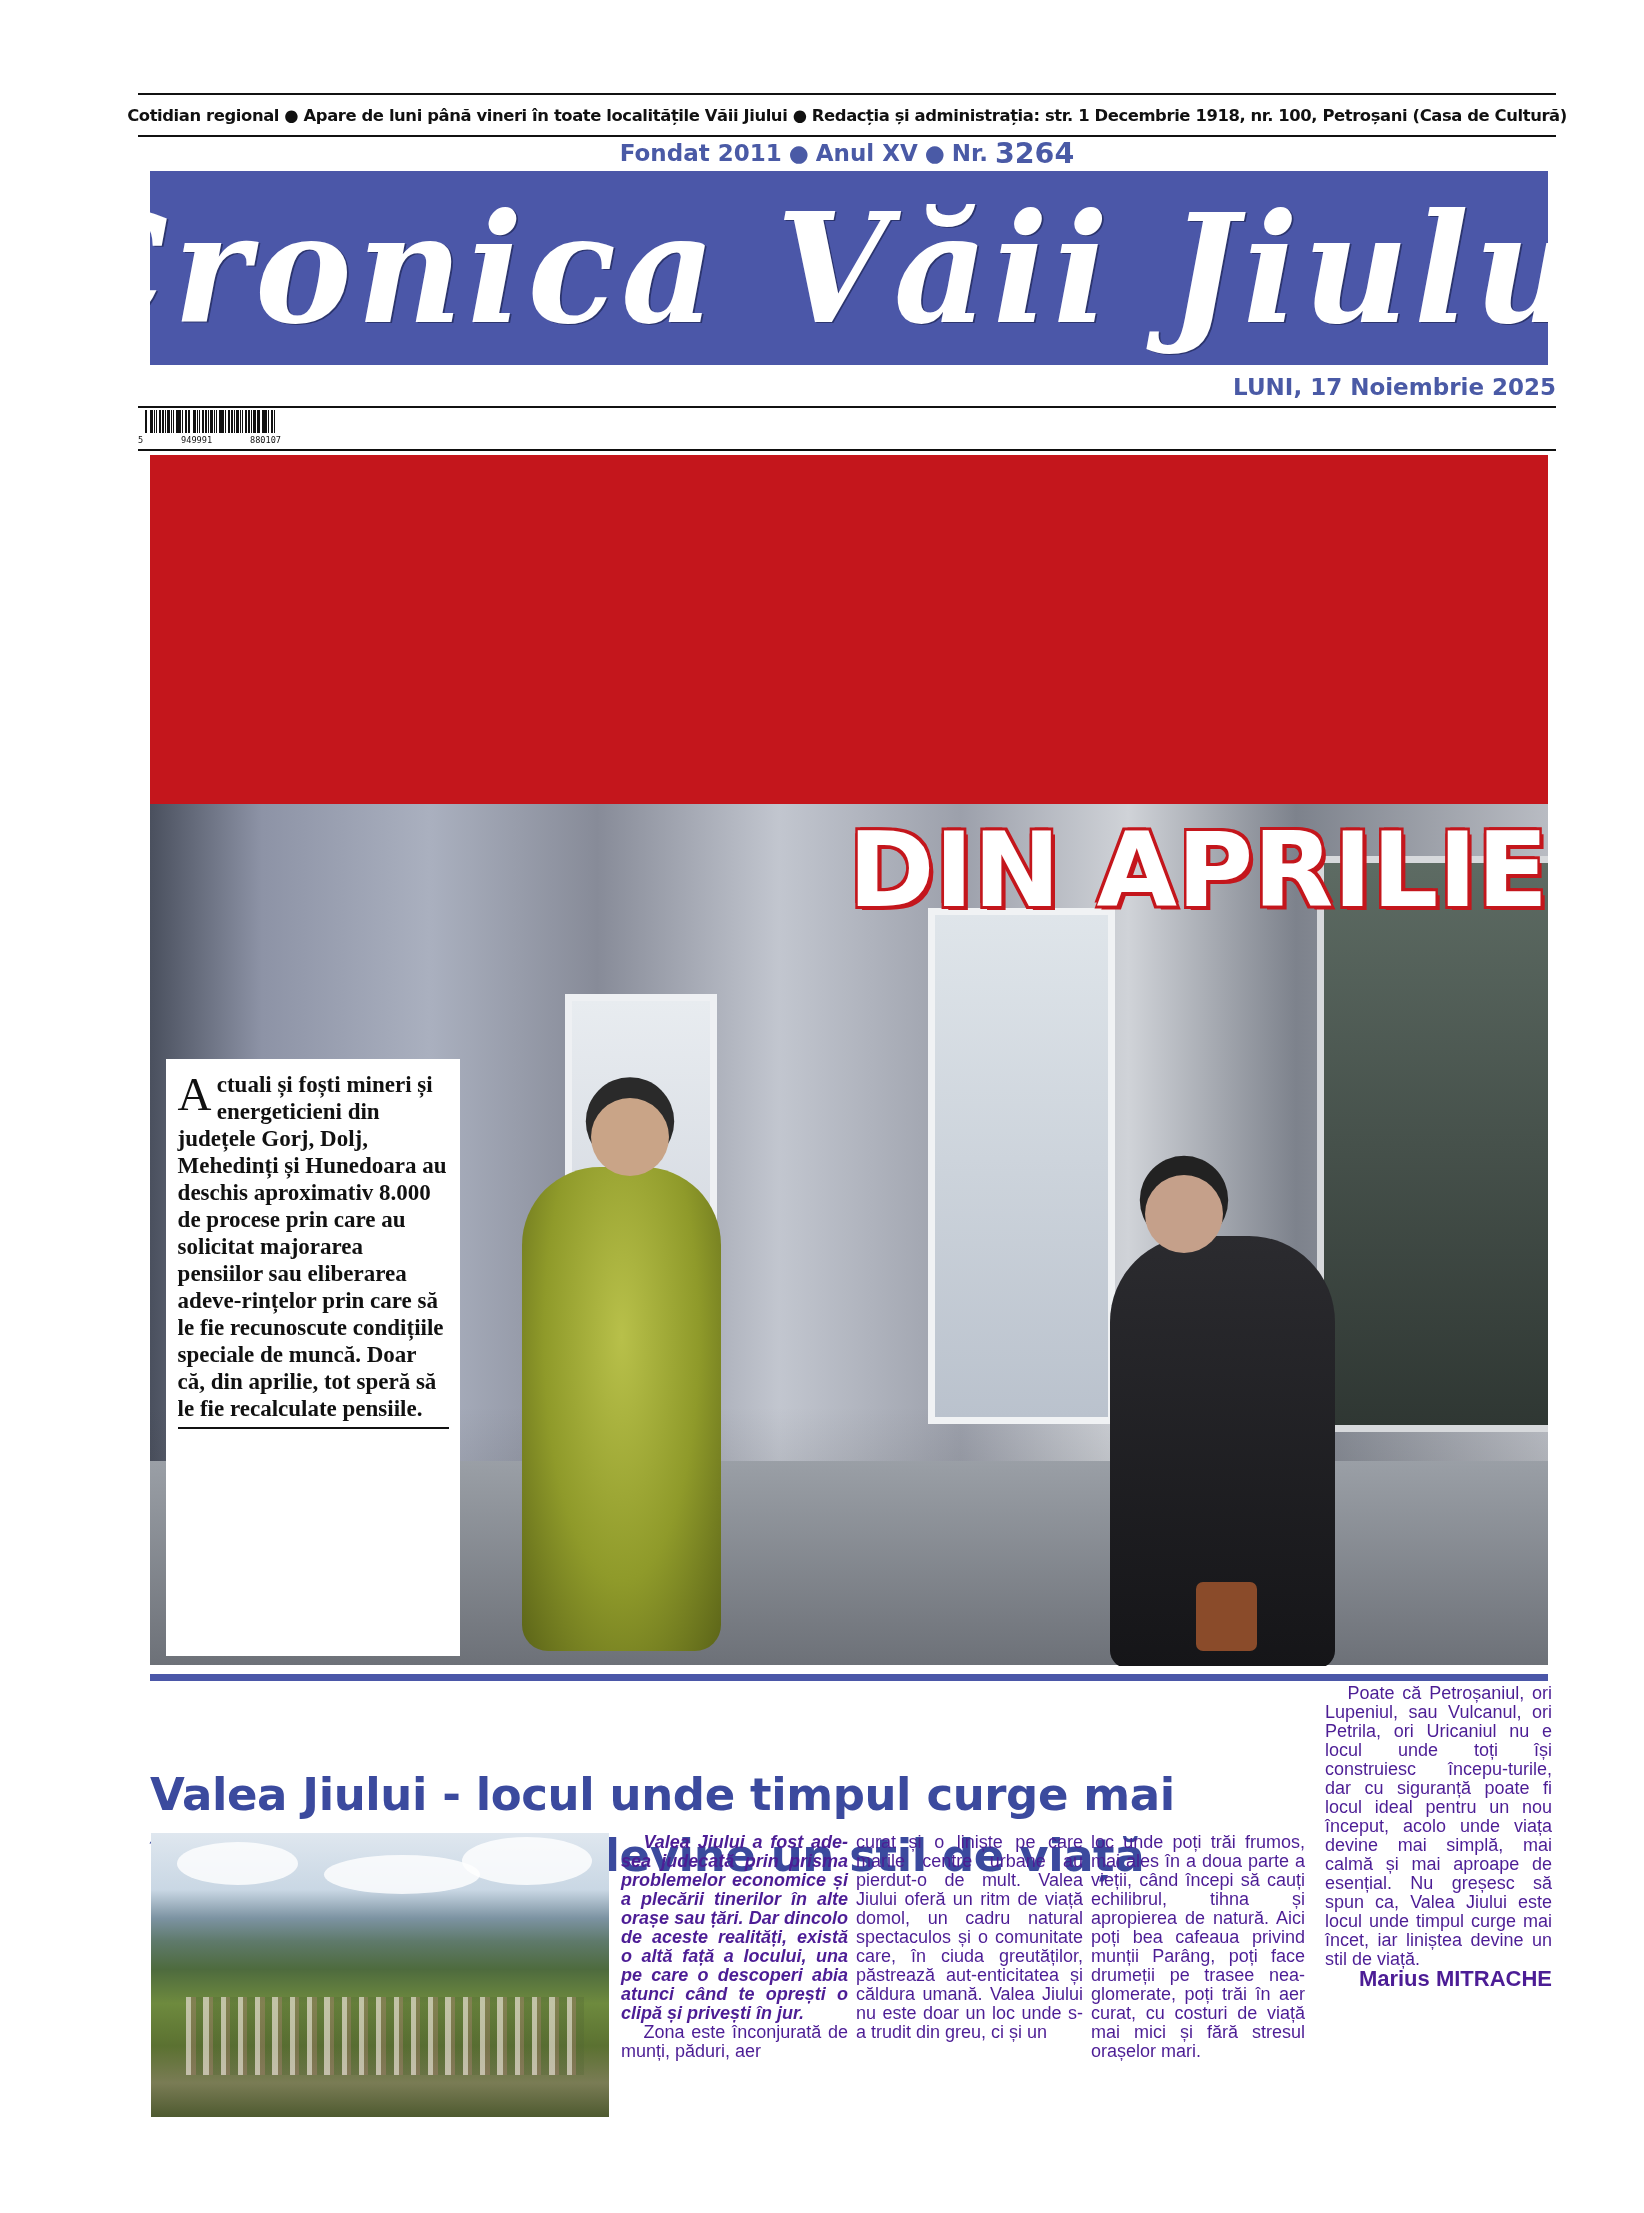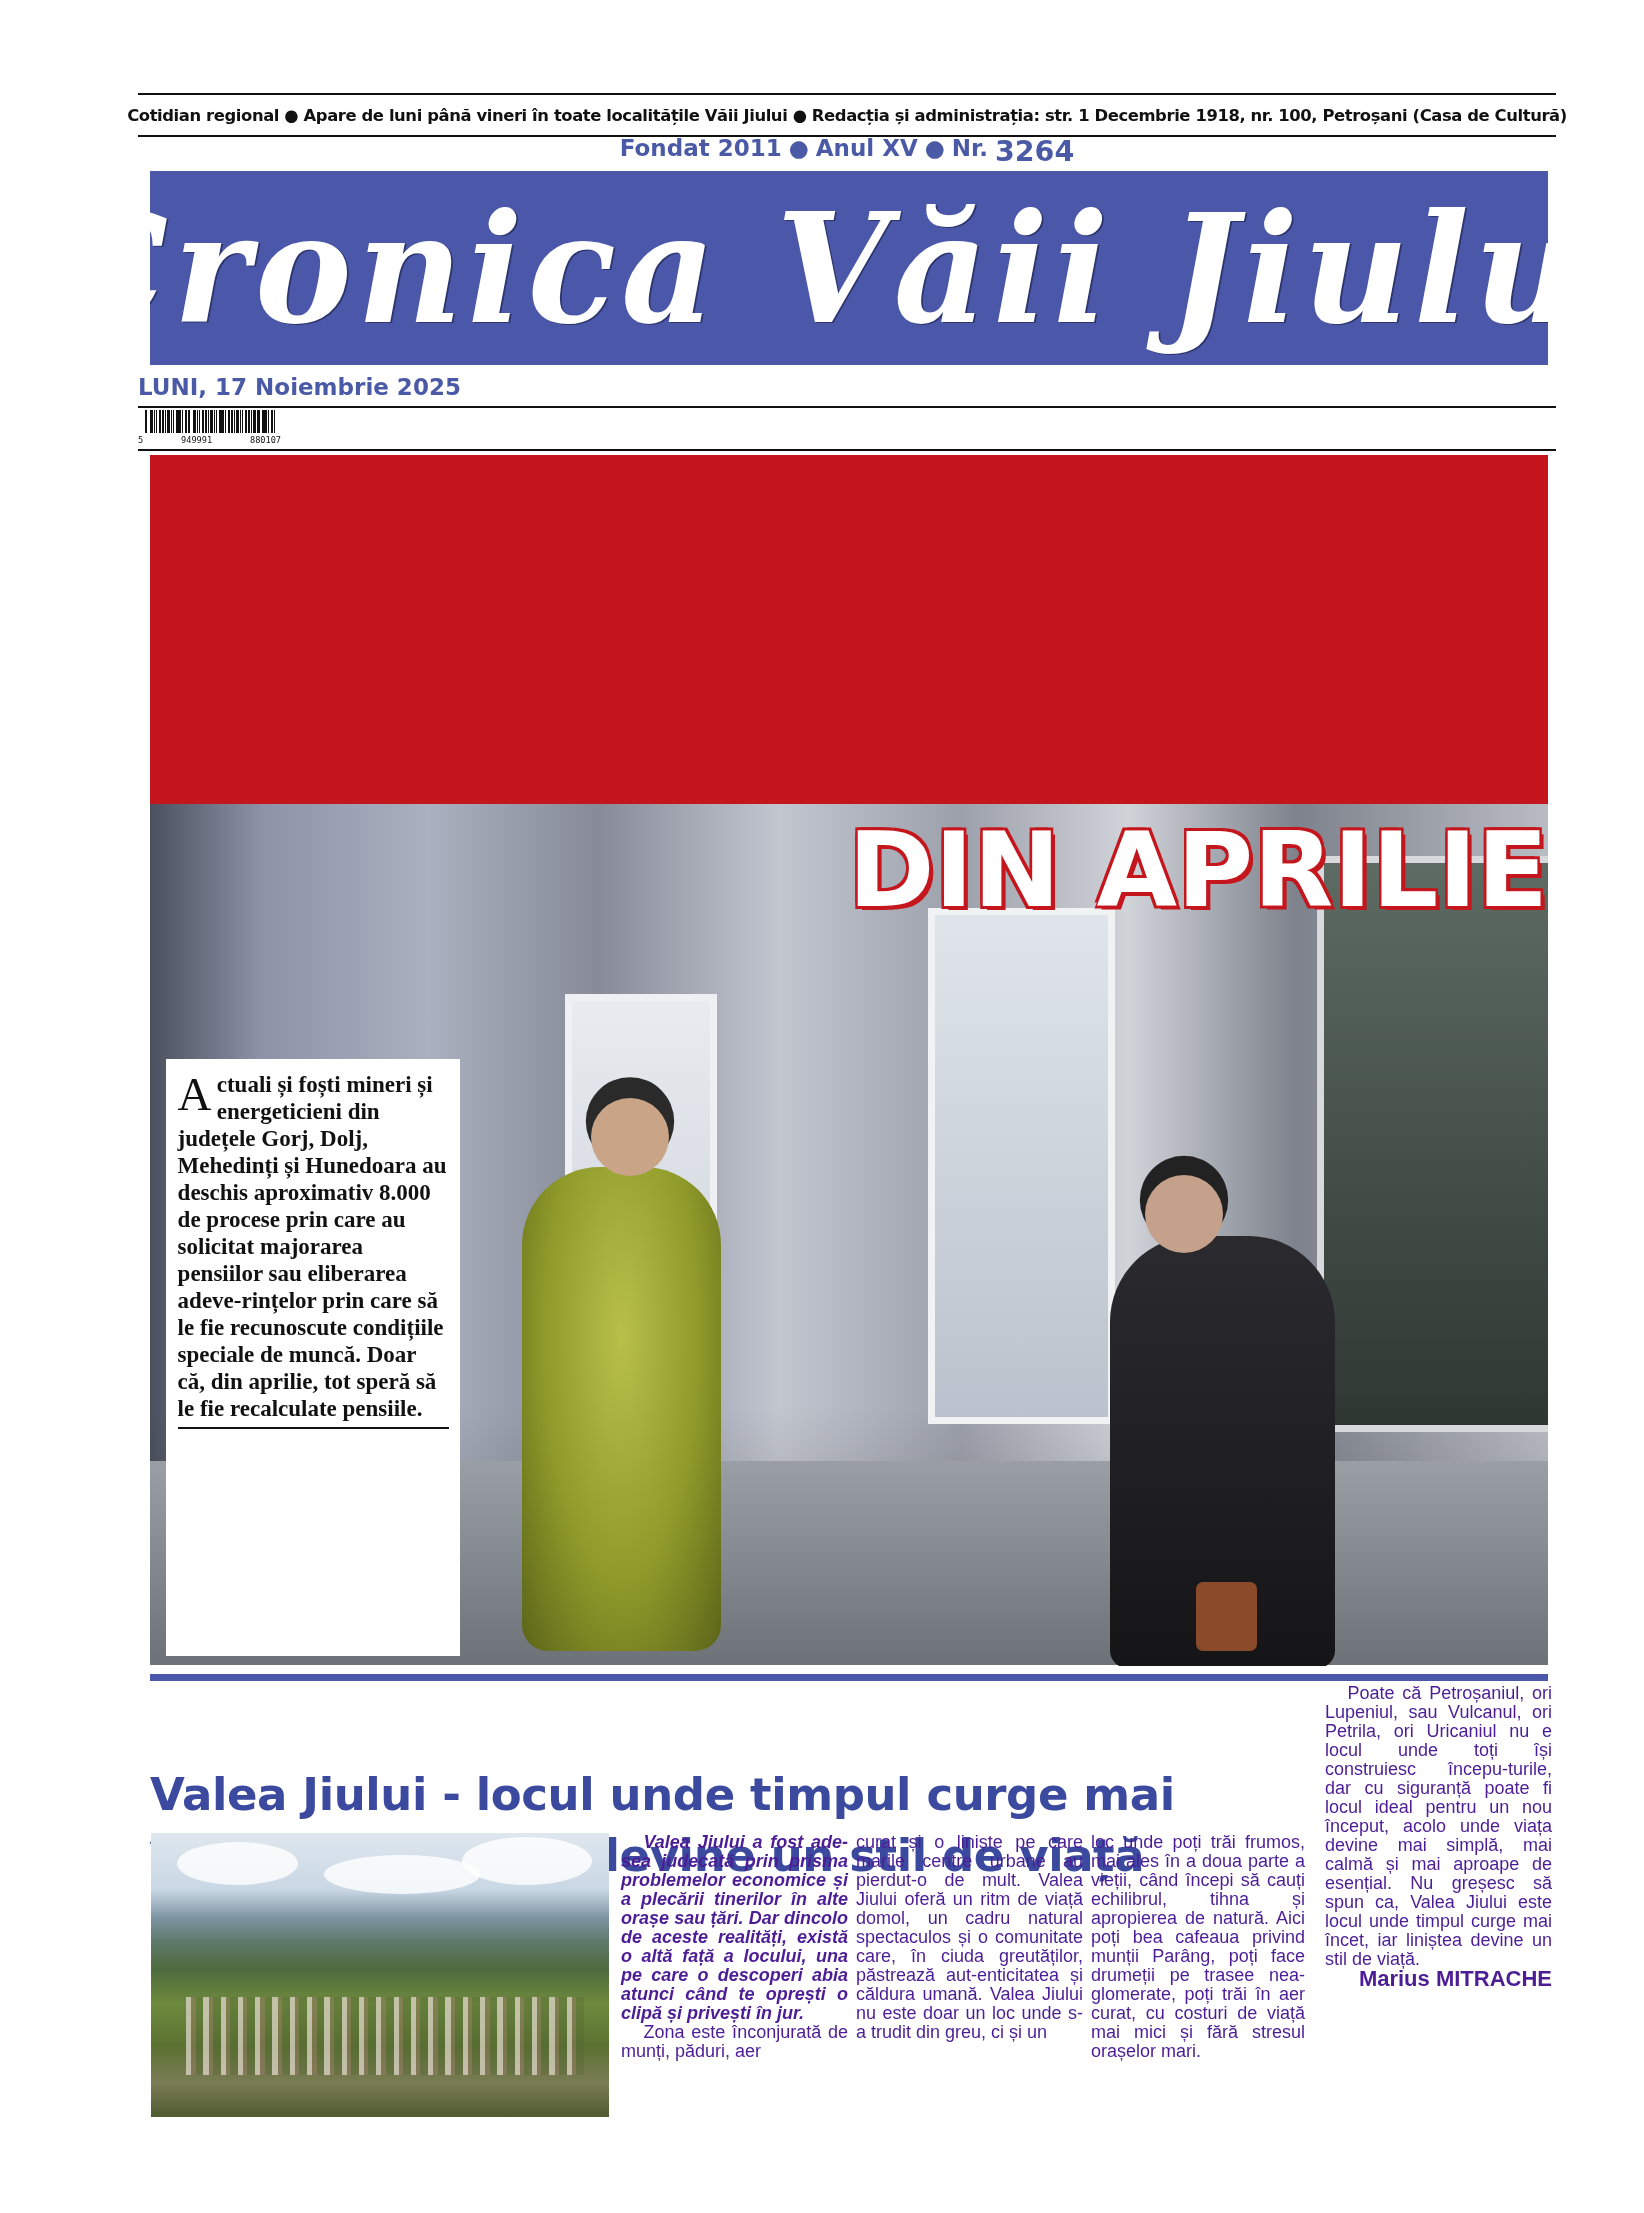--- a/index.html
+++ b/index.html
@@ -1,28 +1,28 @@
 <!DOCTYPE html>
 <html style="font-size:14px"><head>
 <meta charset="utf-8">
 <style>
   html, body { margin:0; padding:0; background:#ffffff; }
   body { width:1645px; height:2214px; position:relative; overflow:hidden; font-family:"Liberation Sans", sans-serif; color:#111; }
   .abs { position:absolute; }
 
   
   .topline { left:138px; top:93px; width:1418px; height:40px; border-top:2.6px solid #111; border-bottom:2.6px solid #111; display:flex; align-items:center; justify-content:center; font-family:"DejaVu Sans", sans-serif; font-weight:bold; font-size:16.4px; letter-spacing:-0.4px; white-space:nowrap; }
-  .founded { left:138px; top:135px; width:1418px; height:36px; display:flex; justify-content:center; color:#4a5aa6; font-family:"DejaVu Sans", sans-serif; font-weight:bold; font-size:23px; gap:7px; }
+  .founded { left:138px; top:135px; width:1418px; height:36px; display:flex; align-items:center; justify-content:center; color:#4a5aa6; font-family:"DejaVu Sans", sans-serif; font-weight:bold; font-size:23px; gap:7px; }
   .founded .num { font-size:28.5px; }
 
   
   .masthead { left:150px; top:171px; width:1398px; height:194px; background:#4b57a8; display:flex; align-items:center; justify-content:center; overflow:hidden; }
   .masthead .title { color:#fff; font-family:"DejaVu Serif", serif; font-weight:bold; font-style:italic; font-size:145px; letter-spacing:5.2px; white-space:nowrap; text-shadow: 1.7px 1.7px 0 #2c356e; transform:scaleY(1.05); }
 
-  .dateline { left:138px; top:368px; width:1418px; height:38px; display:flex; align-items:center; justify-content:flex-start; border-bottom:2.6px solid #111; }
+  .dateline { left:138px; top:368px; width:1418px; height:38px; display:flex; align-items:center; justify-content:flex-end; border-bottom:2.6px solid #111; }
   .dateline span { color:#4a5aa6; font-family:"DejaVu Sans", sans-serif; font-weight:bold; font-size:23px; }
   .contactline { left:138px; top:406px; width:1418px; height:43px; display:flex; align-items:center; border-bottom:2.6px solid #111; }
   .contact-text { flex:1; text-align:center; font-family:"DejaVu Sans", sans-serif; font-weight:bold; font-size:20px; white-space:nowrap; padding-left:52px; }
   .barcode { width:143px; height:35px; margin-right:10.4px; position:relative; }
   .barcode .bars { position:absolute; left:7px; top:0; width:130px; height:22.5px; background:repeating-linear-gradient(90deg,#111 0 1.7px,#fff 1.7px 2.6px,#111 2.6px 3.5px,#fff 3.5px 5.2px,#111 5.2px 7.8px,#fff 7.8px 8.6px); }
   .barcode .digits { position:absolute; left:0; bottom:0; width:143px; font-family:"DejaVu Sans Mono", monospace; font-size:8.6px; display:flex; justify-content:space-between; }
 
   
   .hero { left:150px; top:455px; width:1398px; height:1211px; overflow:hidden; }
   .redband { position:absolute; left:0; top:0; width:1398px; height:349px; background:#c4161c; }

